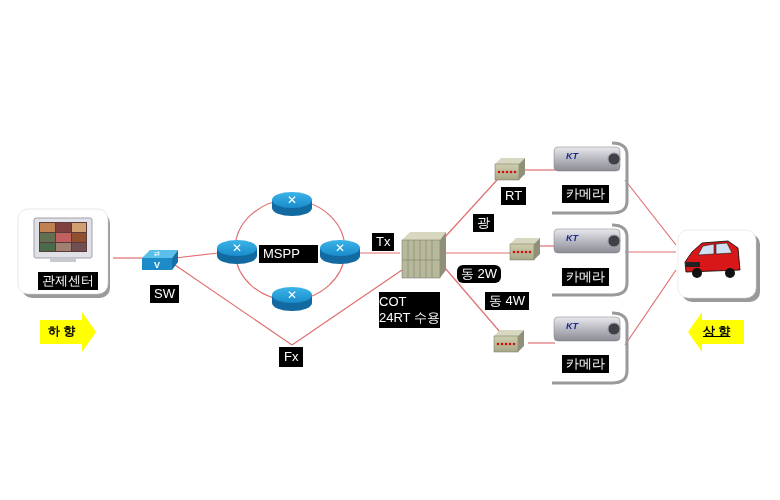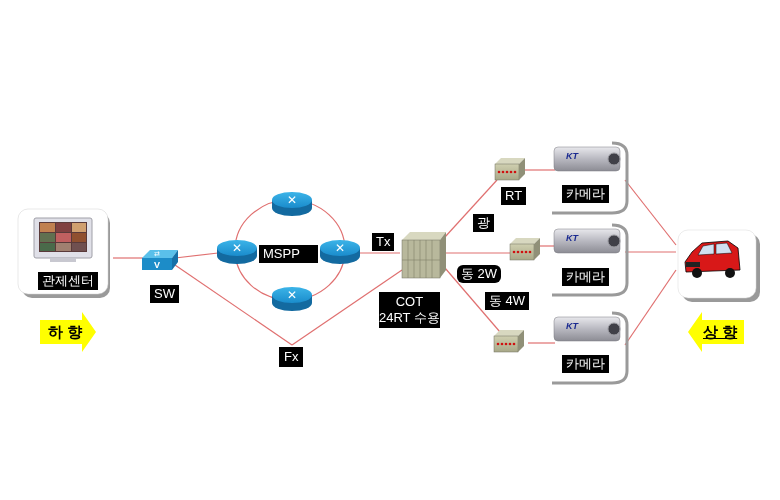--- a/index.html
+++ b/index.html
@@ -1,21 +1,21 @@
 <!DOCTYPE html>
 <html><head>
 <meta charset="utf-8">
 <style>
   html, body { margin: 0; padding: 0; background: #ffffff; }
   body { width: 780px; height: 500px; position: relative; overflow: hidden;
          font-family: "Liberation Sans", "DejaVu Sans", sans-serif; }
   #diagram { position: absolute; left: 0; top: 0; width: 780px; height: 500px; }
   .lbl { position: absolute; background: #000; color: #fff; font-size: 13px;
-         line-height: 16px; padding: 1px 4px; white-space: pre; text-align: center; }
-  .arrow-text { position: absolute; font-size: 15px; font-weight: bold; color: #000; }
+         line-height: 16px; padding: 1px 4px; white-space: pre; }
+  .arrow-text { position: absolute; font-size: 12px; font-weight: bold; color: #000; }
 </style>
 </head>
 <body>
 
 <svg id="diagram" viewBox="0 0 780 500" xmlns="http://www.w3.org/2000/svg">
   <defs>
     <linearGradient id="routerTop" x1="0" y1="0" x2="0" y2="1">
       <stop offset="0" stop-color="#3cb4e8"></stop>
       <stop offset="1" stop-color="#1a8ccc"></stop>
     </linearGradient>

